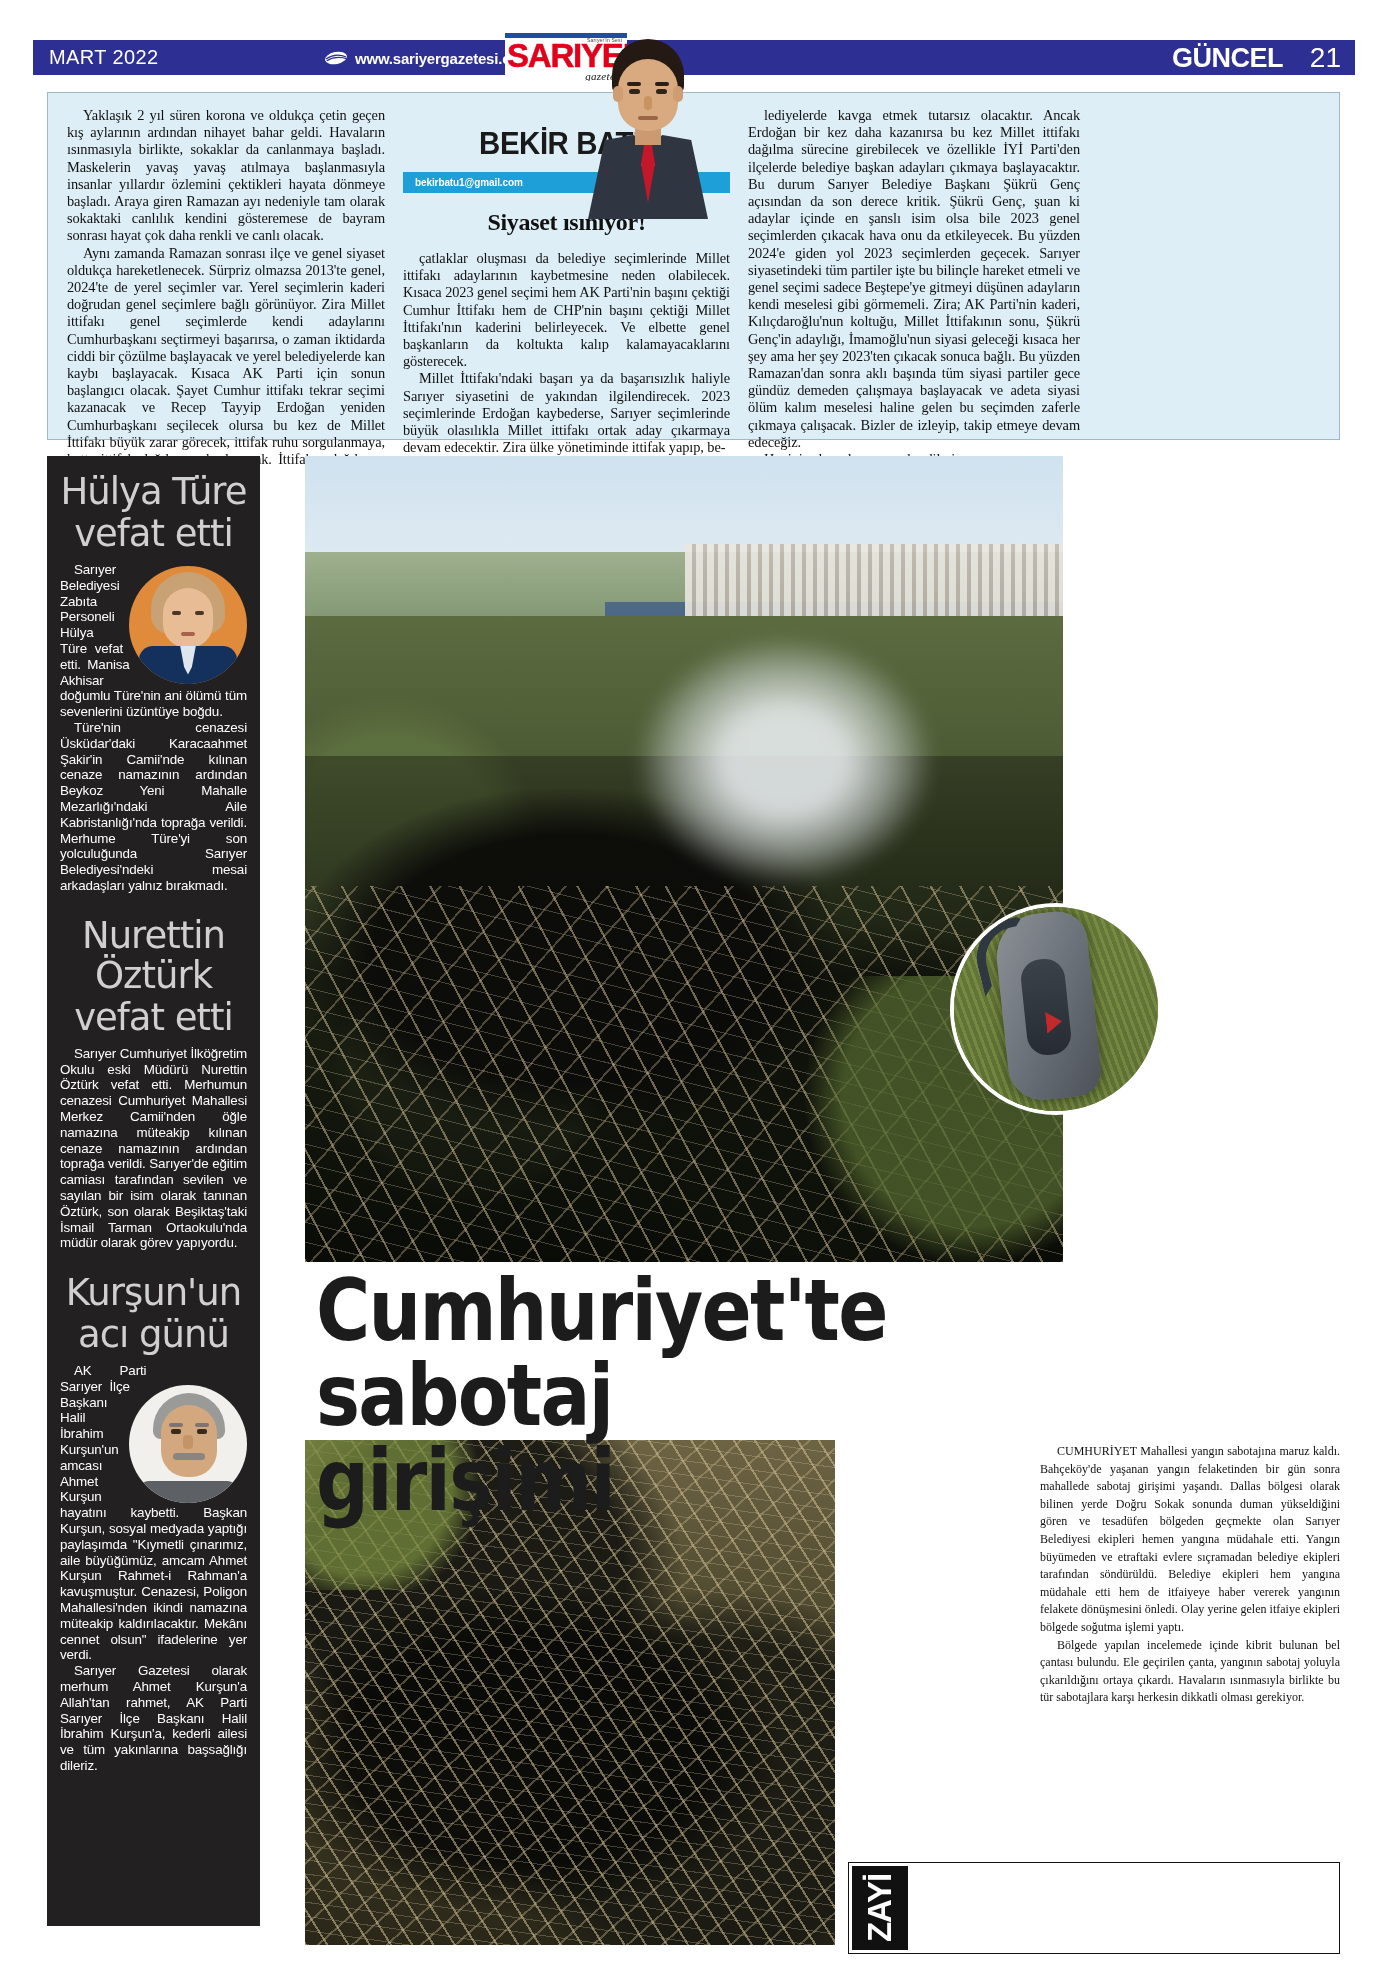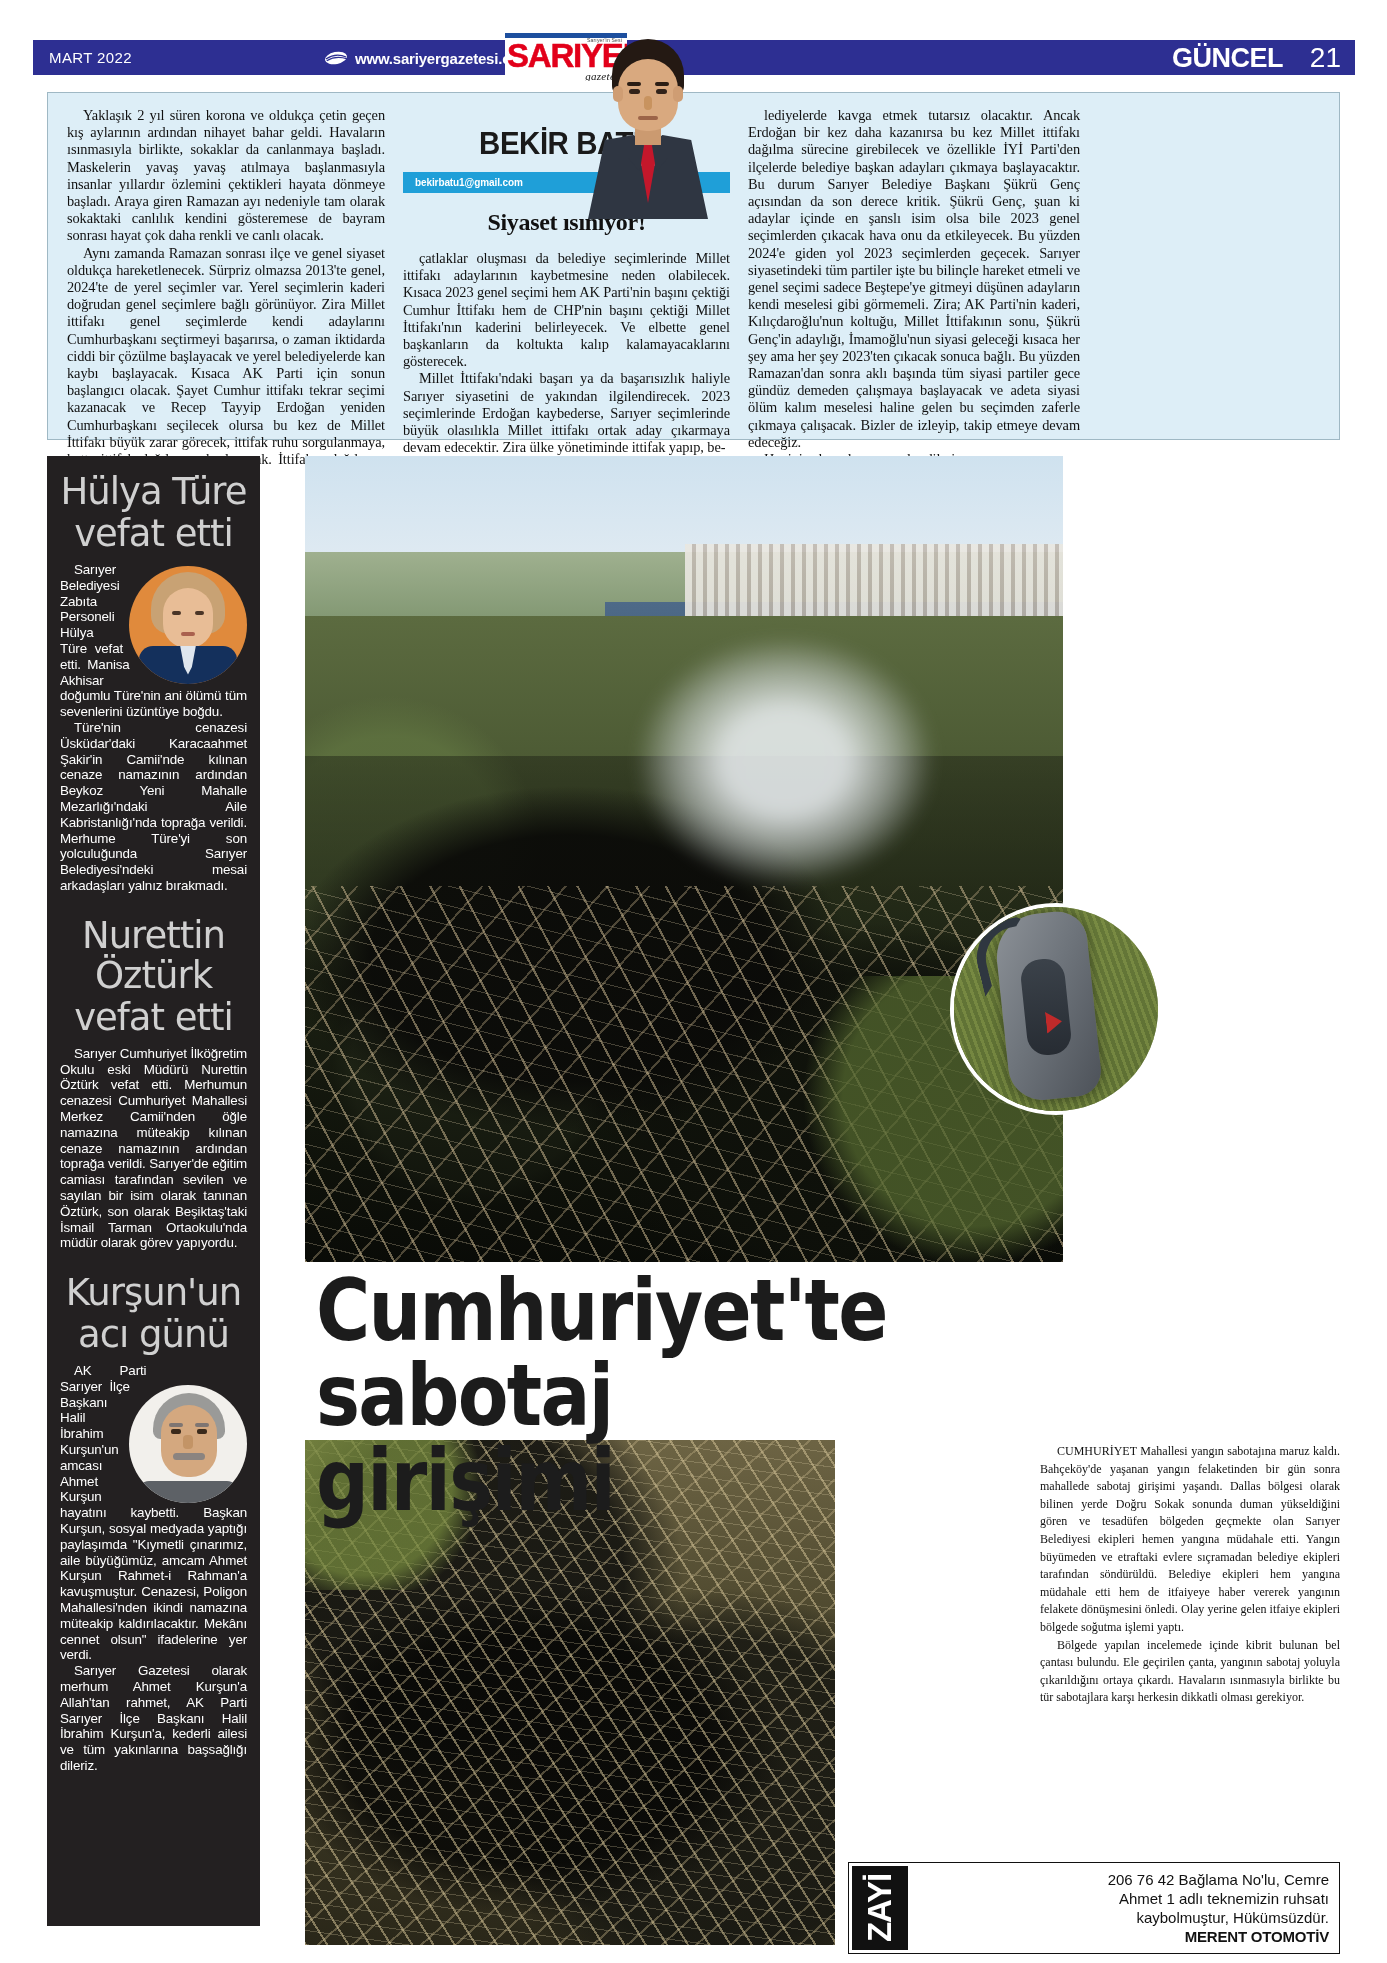--- a/index.html
+++ b/index.html
@@ -13,21 +13,21 @@
   .page { position: relative; width: 1387px; height: 1963px; background:#fff; }
 
   
   .masthead {
     position: absolute; left: 33px; top: 40px;
     width: 1322px; height: 35px;
     background: #2d2f92;
     display: flex; align-items: center;
   }
   .mh-date {
-    color: #ffffff; font-size: 15px; letter-spacing: .4px;
+    color: #ffffff; font-size: 20px; letter-spacing: .4px;
     margin-left: 16px; font-weight: 400;
   }
   .mh-web {
     position: absolute; left: 290px; top: 50%; transform: translateY(-50%);
     display: flex; align-items: center; gap: 6px;
   }
   .mh-web-text { color:#fff; font-size:15px; font-weight:700; letter-spacing:-0.2px; }
   .mh-globe { width: 26px; height: 15px; display:block; }
   .logo-box {
     position: absolute; left: 505px; top: 33px;
@@ -548,21 +548,15 @@
     <div class="art-col-inner">
       <p>CUMHURİYET Mahallesi yangın sabotajına maruz kaldı. Bahçeköy'de yaşanan yangın felaketinden bir gün sonra mahallede sabotaj girişimi yaşandı. Dallas bölgesi olarak bilinen yerde Doğru Sokak sonunda duman yükseldiğini gören ve tesadüfen bölgeden geçmekte olan Sarıyer Belediyesi ekipleri hemen yangına müdahale etti. Yangın büyümeden ve etraftaki evlere sıçramadan belediye ekipleri tarafından söndürüldü. Belediye ekipleri hem yangına müdahale etti hem de itfaiyeye haber vererek yangının felakete dönüşmesini önledi. Olay yerine gelen itfaiye ekipleri bölgede soğutma işlemi yaptı.</p>
       <p>Bölgede yapılan incelemede içinde kibrit bulunan bel çantası bulundu. Ele geçirilen çanta, yangının sabotaj yoluyla çıkarıldığını ortaya çıkardı. Havaların ısınmasıyla birlikte bu tür sabotajlara karşı herkesin dikkatli olması gerekiyor.</p>
     </div>
   </div>
 
   <div class="zayi">
     <div class="zayi-tag">
       <span>ZAYİ</span>
     </div>
-    <div class="zayi-body">
-      <div>206 76 42 Bağlama No'lu, Cemre</div>
-      <div>Ahmet 1 adlı teknemizin ruhsatı</div>
-      <div>kaybolmuştur, Hükümsüzdür.</div>
-      <div class="firm">MERENT OTOMOTİV</div>
-    </div>
   </div>
 
 </div>
 
 </body></html>

